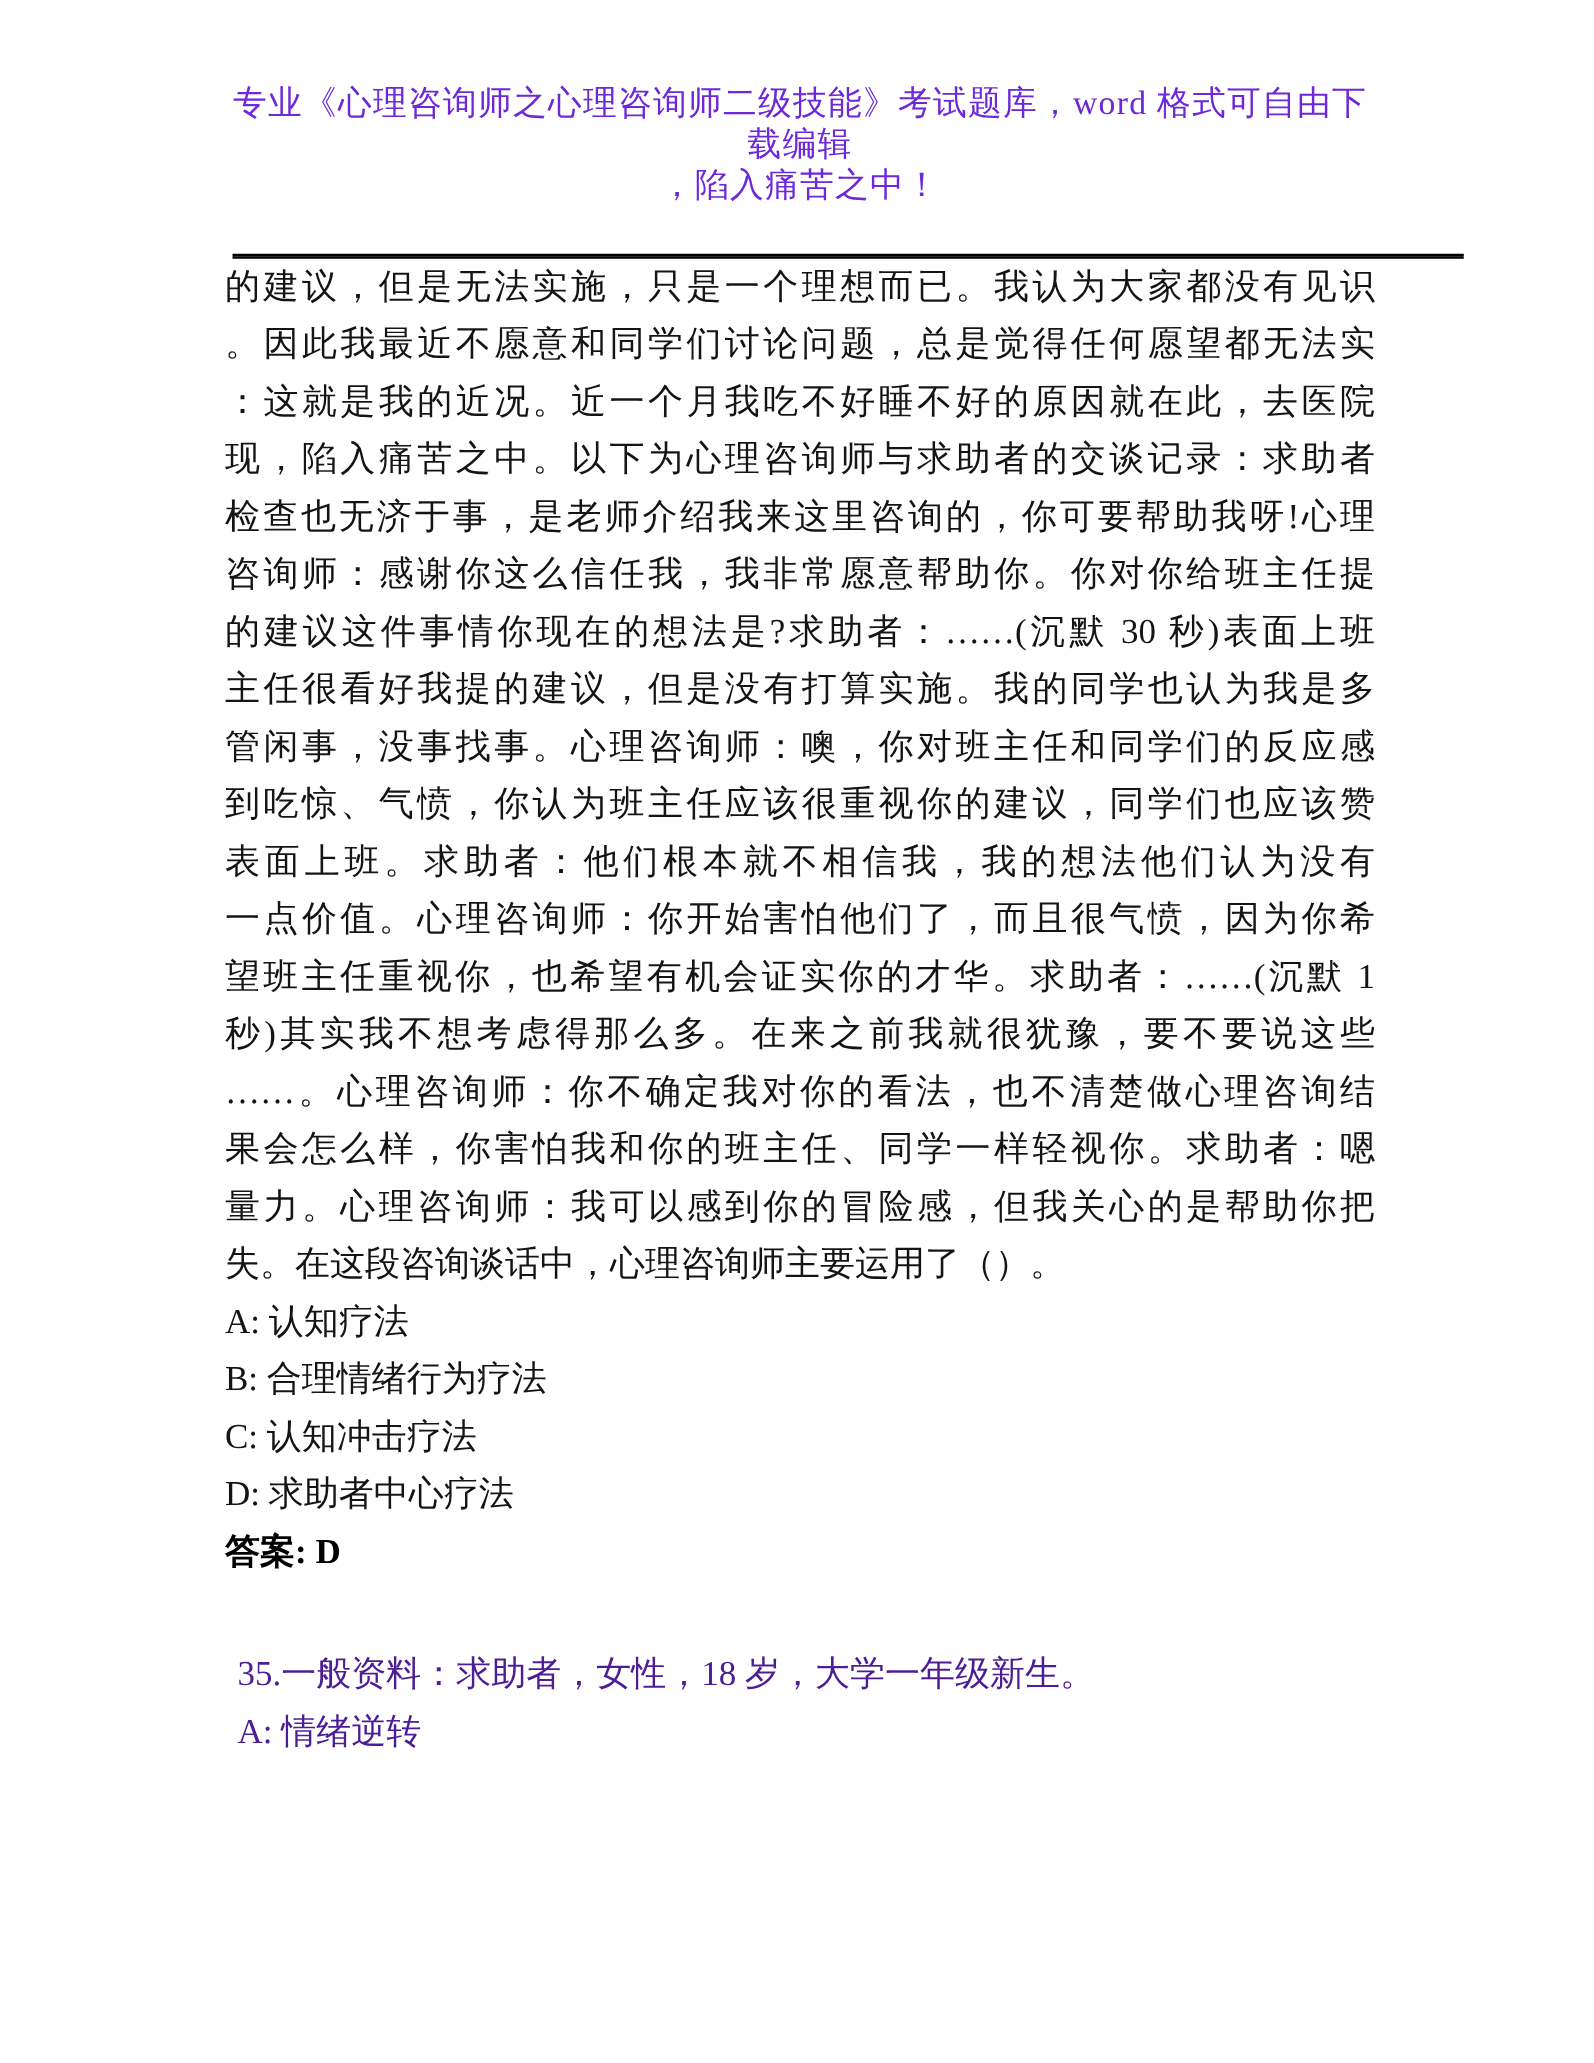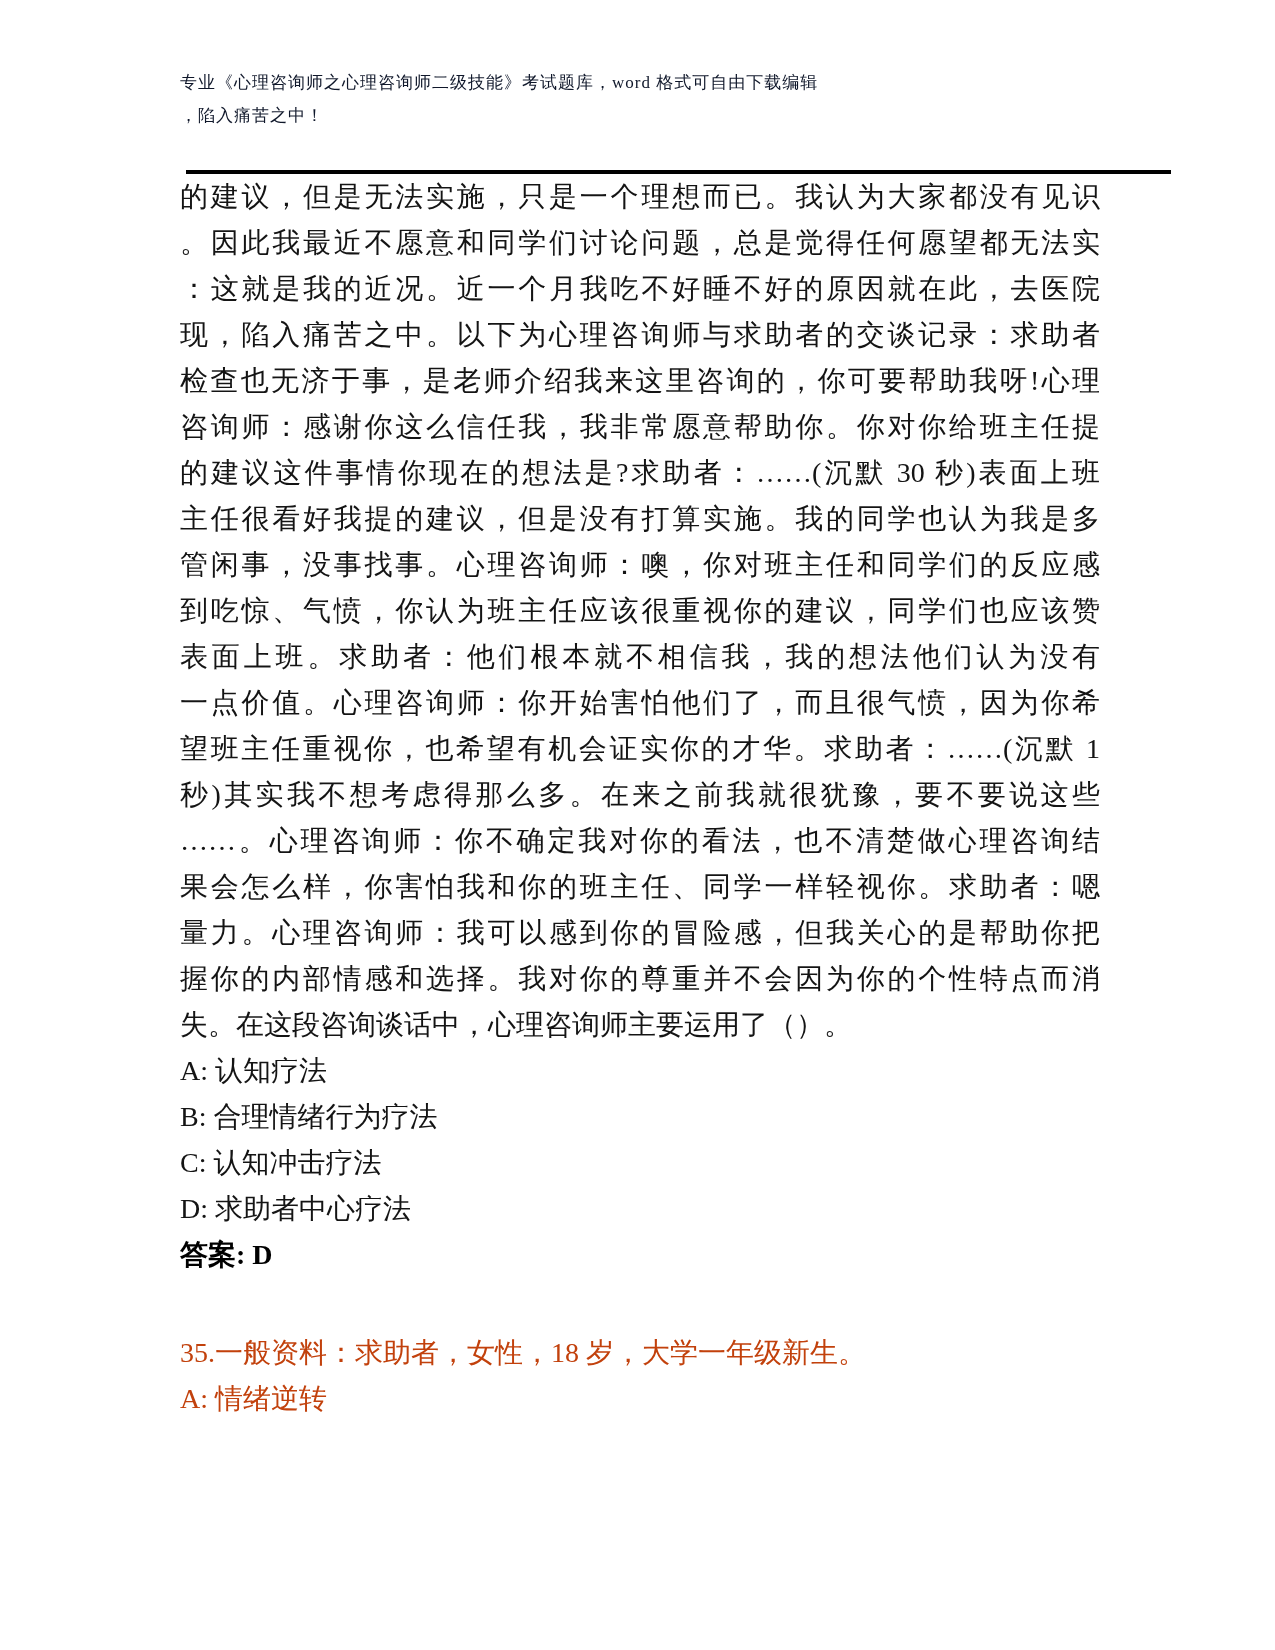--- a/index.html
+++ b/index.html
@@ -13,24 +13,25 @@
     font-family: "Liberation Serif", "DejaVu Serif", serif;
     overflow: hidden;
   }
   .content {
     position: absolute;
     left: 180px;
     top: 66px;
     width: 920px;
   }
   .header-line {
-    font-size: 17px;
+    font-size: 27px;
     line-height: 33px;
     letter-spacing: 1px;
-    color: #0f172a;
+    color: #6d28d9;
+    text-align: center;
   }
   .divider {
     margin-top: 38px;
     margin-left: 6px;
     width: 985px;
     height: 3px;
     border-top: 2px solid #000;
     border-bottom: 2px solid #000;
   }
   .body-block {
@@ -40,21 +41,21 @@
   }
   .jline {
     text-align: justify;
     text-align-last: justify;
     width: 920px;
     white-space: nowrap;
   }
   .pline { text-align: left; }
   .option-line { text-align: left; }
   .answer-line { font-weight: bold; color: #000000; }
-  .q35-block { margin-top: 52px; font-size: 28px; line-height: 46px; color: #c2410c; }
+  .q35-block { margin-top: 52px; font-size: 28px; line-height: 46px; color: #4c1d95; margin-left: 10px; }
 </style>
 </head>
 <body>
 
 <div class="page">
   <div class="content">
 
     <div class="header-block">
       <div class="header-line">专业《心理咨询师之心理咨询师二级技能》考试题库，word 格式可自由下载编辑</div>
       <div class="header-line">，陷入痛苦之中！</div>
@@ -73,21 +74,20 @@
       <div class="jline">主任很看好我提的建议，但是没有打算实施。我的同学也认为我是多</div>
       <div class="jline">管闲事，没事找事。心理咨询师：噢，你对班主任和同学们的反应感</div>
       <div class="jline">到吃惊、气愤，你认为班主任应该很重视你的建议，同学们也应该赞</div>
       <div class="jline">表面上班。求助者：他们根本就不相信我，我的想法他们认为没有</div>
       <div class="jline">一点价值。心理咨询师：你开始害怕他们了，而且很气愤，因为你希</div>
       <div class="jline">望班主任重视你，也希望有机会证实你的才华。求助者：……(沉默 1</div>
       <div class="jline">秒)其实我不想考虑得那么多。在来之前我就很犹豫，要不要说这些</div>
       <div class="jline">……。心理咨询师：你不确定我对你的看法，也不清楚做心理咨询结</div>
       <div class="jline">果会怎么样，你害怕我和你的班主任、同学一样轻视你。求助者：嗯</div>
       <div class="jline">量力。心理咨询师：我可以感到你的冒险感，但我关心的是帮助你把</div>
-      <div class="jline">握你的内部情感和选择。我对你的尊重并不会因为你的个性特点而消</div>
       <div class="pline">失。在这段咨询谈话中，心理咨询师主要运用了（）。</div>
 
       <div class="option-line">A: 认知疗法</div>
       <div class="option-line">B: 合理情绪行为疗法</div>
       <div class="option-line">C: 认知冲击疗法</div>
       <div class="option-line">D: 求助者中心疗法</div>
 
       <div class="answer-line">答案: D</div>
     </div>
 

